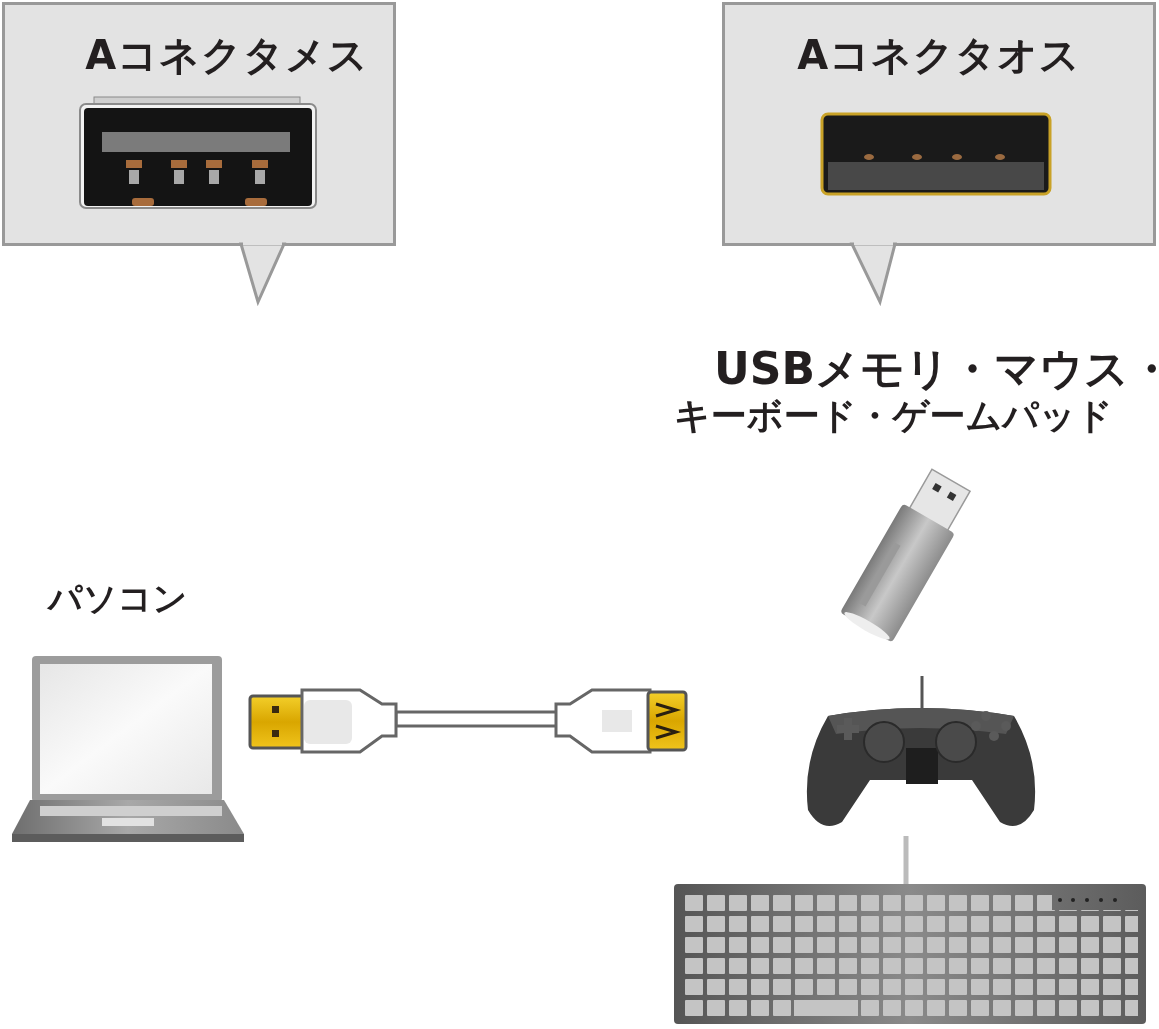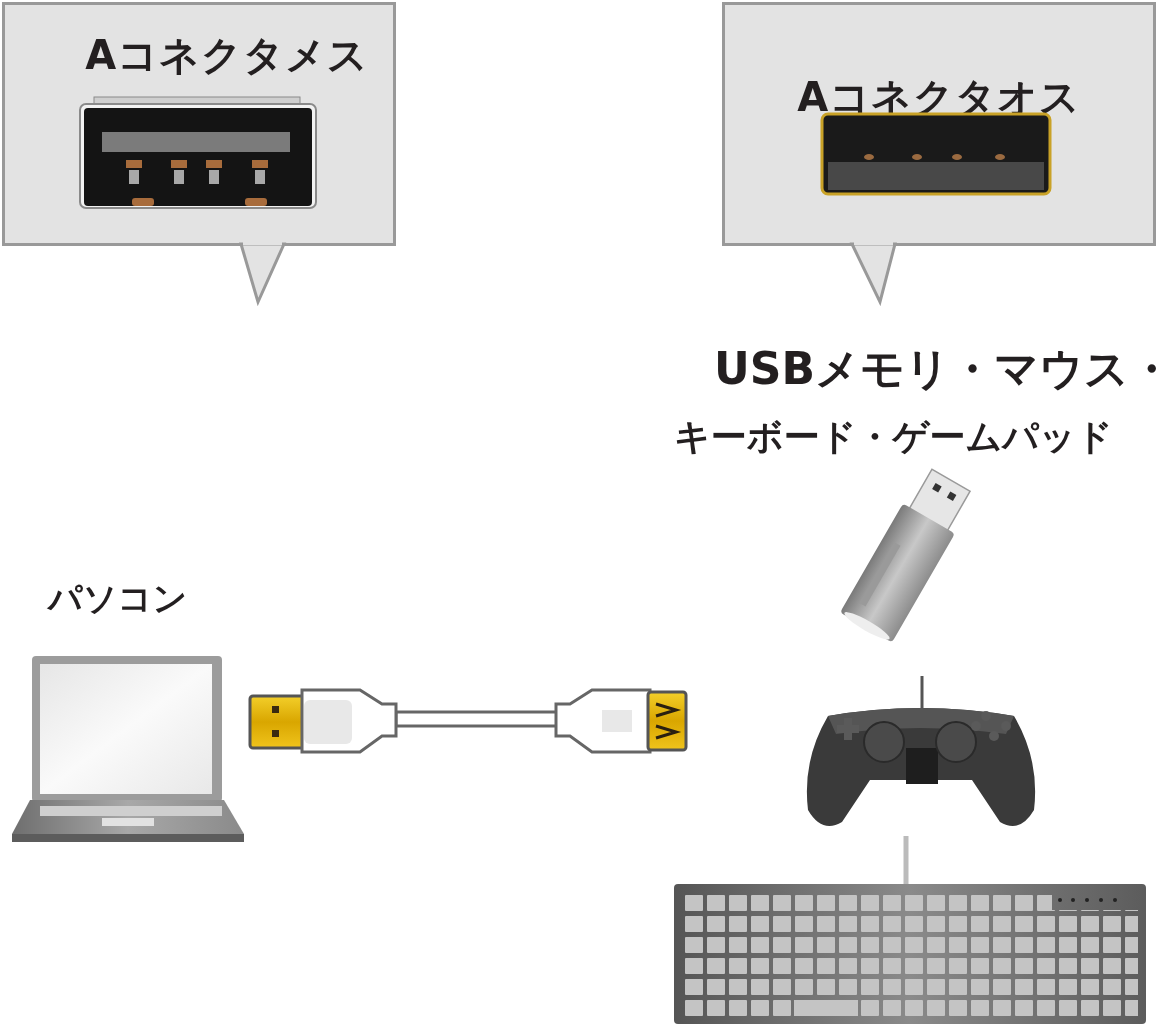--- a/index.html
+++ b/index.html
@@ -41,35 +41,35 @@
     </g>
   </svg>
 </div>
 
 <div>
   <div class="bubble-box" style="left:722px;top:2px;width:434px;height:244px;"></div>
   <svg style="left:0;top:0;" width="1" height="1">
     <polygon points="852,244 880,302 895,244" fill="#e3e3e3" stroke="#999999" stroke-width="3"></polygon>
     <rect x="854" y="240" width="39" height="5" fill="#e3e3e3"></rect>
   </svg>
-  <div class="bubble-title" style="left:722px;width:434px;top:28px;margin-top:42px;">Aコネクタオス</div>
+  <div class="bubble-title" style="left:722px;width:434px;top:28px;">Aコネクタオス</div>
   <svg style="left:0;top:0;" width="1" height="1">
     <rect x="822" y="114" width="228" height="80" rx="6" fill="#1a1a1a" stroke="#c9a227" stroke-width="3"></rect>
     <rect x="828" y="162" width="216" height="28" fill="#484848"></rect>
     <g fill="#9a6a40">
       <ellipse cx="869" cy="157" rx="5" ry="3"></ellipse>
         <ellipse cx="917" cy="157" rx="5" ry="3"></ellipse>
       <ellipse cx="957" cy="157" rx="5" ry="3"></ellipse>
         <ellipse cx="1000" cy="157" rx="5" ry="3"></ellipse>
     </g>
   </svg>
 </div>
 
 <div class="label" style="left:714px;top:340px;font-size:44px;">USBメモリ・マウス・</div>
-<div class="label" style="left:674px;top:413px;font-size:36px;">キーボード・ゲームパッド</div>
+<div class="label" style="left:674px;top:392px;font-size:36px;">キーボード・ゲームパッド</div>
 
 <div class="label" style="left:48px;top:576px;font-size:34px;text-align:right;">パソコン</div>
 
 <svg style="left:0;top:0;" width="1" height="1">
   <defs>
     <linearGradient id="lapScreen" x1="0" y1="0" x2="1" y2="1">
       <stop offset="0" stop-color="#e6e6e6"></stop>
         <stop offset="0.5" stop-color="#fafafa"></stop>
         <stop offset="1" stop-color="#e8e8e8"></stop>
     </linearGradient>

